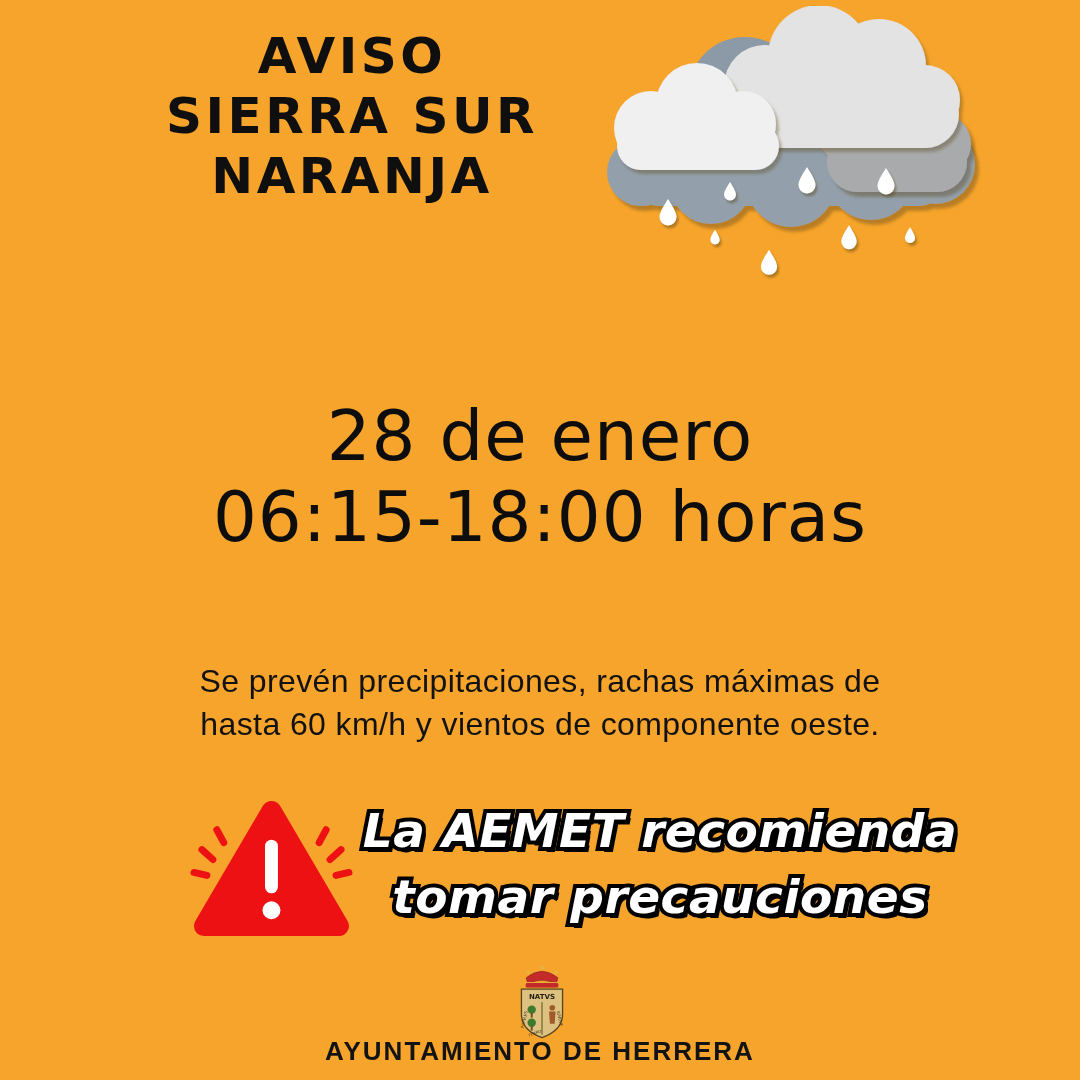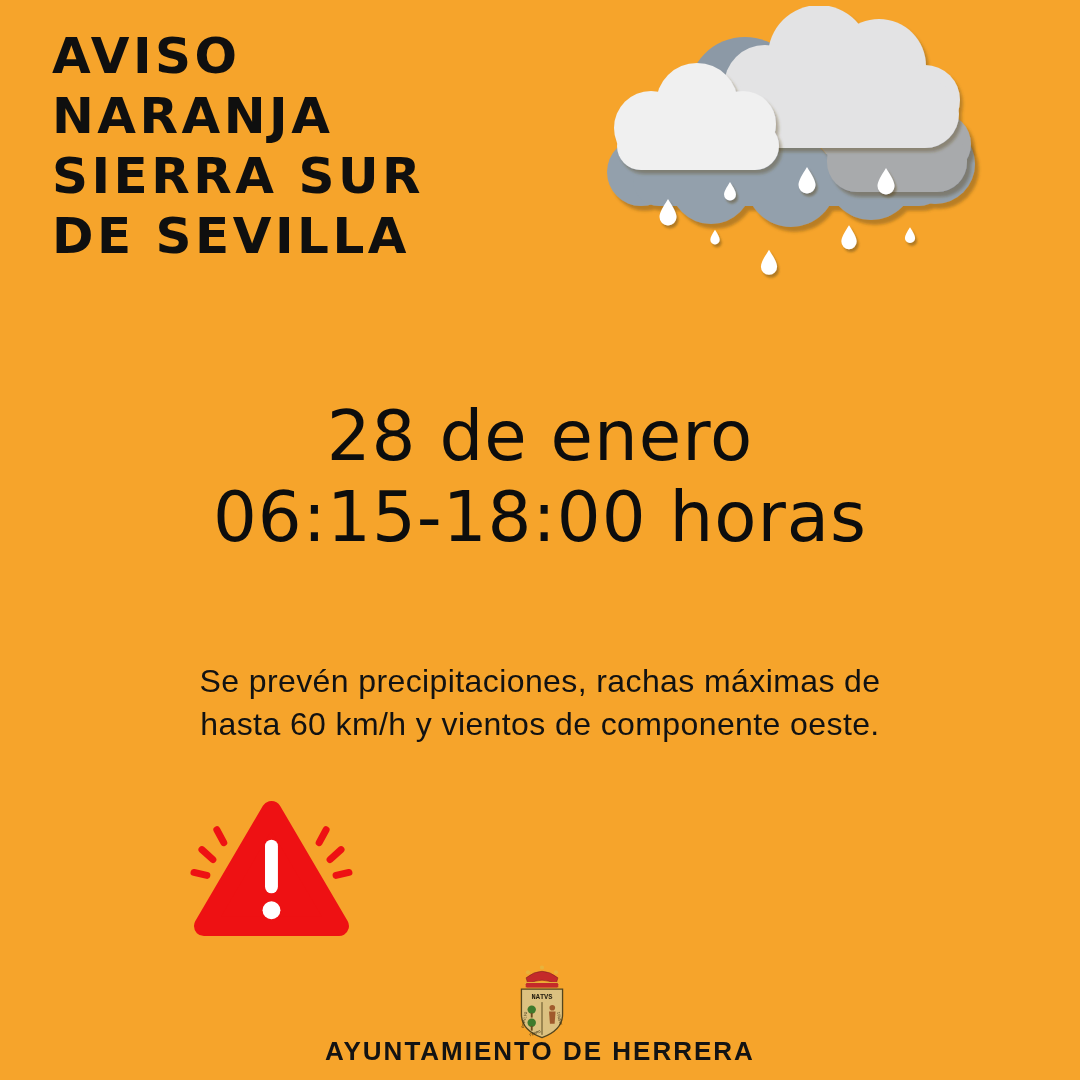--- a/index.html
+++ b/index.html
@@ -4,21 +4,21 @@
 <style>
   html,body{margin:0;padding:0;background:#F6A42B;}
   .canvas{
     position:relative;width:1080px;height:1080px;overflow:hidden;
     background:#F6A42B;
     font-family:"DejaVu Sans",sans-serif;
   }
   
   .title{
     position:absolute;left:52px;top:26px;width:600px;
-    text-align:left;color:#0F0F0F;
+    text-align:center;color:#0F0F0F;
     font-weight:700;font-size:50px;line-height:60px;letter-spacing:3.5px;
   }
   
   .cloud-art{position:absolute;left:593px;top:6px;width:470px;height:292px;}
   
   .datetime{
     position:absolute;left:0;top:396px;width:1080px;
     text-align:center;color:#0D0D0D;
     font-size:69px;line-height:81px;letter-spacing:1px;font-weight:400;
   }
@@ -35,38 +35,37 @@
     position:absolute;left:350px;top:798px;width:620px;
     text-align:center;
     font-size:47px;line-height:66px;letter-spacing:0.5px;
     font-weight:700;font-style:italic;
     color:#FFFFFF;
     -webkit-text-stroke:8px #000;
     paint-order:stroke fill;
     text-shadow:4px 5px 0 #000;
   }
   
-  .seal{position:absolute;left:499px;top:961px;width:86px;height:86px;font-family:Liberation Mono, monospace;}
+  .seal{position:absolute;left:499px;top:961px;width:86px;height:86px;}
   .footer-org{
     position:absolute;left:0;top:1033px;width:1080px;
     text-align:center;color:#131313;
     font-family:"Liberation Sans",sans-serif;
     font-weight:700;font-size:26px;letter-spacing:2px;line-height:36px;
   }
 </style>
 </head>
 <body>
 
 <div class="canvas">
 
   <header class="title">
     <div>AVISO</div>
+    <div>SIERRA SUR</div>
     <div>NARANJA</div>
-    <div>SIERRA SUR</div>
-    <div>DE SEVILLA</div>
   </header>
 
   <div class="cloud-art">
     <svg width="470" height="292" viewBox="0 0 470 292">
       <defs>
         <filter id="shA" x="-20%" y="-20%" width="150%" height="150%">
           <feDropShadow dx="4" dy="5" stdDeviation="1.6" flood-color="#5c4612" flood-opacity="0.4"></feDropShadow>
         </filter>
         <filter id="shB" x="-20%" y="-20%" width="150%" height="150%">
           <feDropShadow dx="3" dy="4" stdDeviation="1.4" flood-color="#5c4612" flood-opacity="0.38"></feDropShadow>
@@ -137,20 +136,24 @@
         <path d="M37,40 L44,53"></path>
         <path d="M22,60 L33,70"></path>
         <path d="M14,83 L27,86"></path>
         <path d="M147,40 L140,53"></path>
         <path d="M162,60 L151,70"></path>
         <path d="M170,83 L157,86"></path>
       </g>
     </svg>
   </div>
 
+  <section class="recommendation">
+    <div>La AEMET recomienda</div>
+    <div>tomar precauciones</div>
+  </section>
 
   <div class="seal">
     <svg width="86" height="86" viewBox="0 0 90 92">
       <g>
         <circle cx="30" cy="12" r="2.2" fill="#E8B33C"></circle>
         <circle cx="45" cy="7" r="2.2" fill="#E8B33C"></circle>
         <circle cx="60" cy="12" r="2.2" fill="#E8B33C"></circle>
         <path d="M28,18 Q45,4 62,18 L60,25 Q45,16 30,25 Z" fill="#C42A2A" stroke="#7a1f1f" stroke-width="0.6"></path>
         <rect x="27" y="23" width="36" height="6" rx="2" fill="#C42A2A" stroke="#E8B33C" stroke-width="1"></rect>
       </g>

